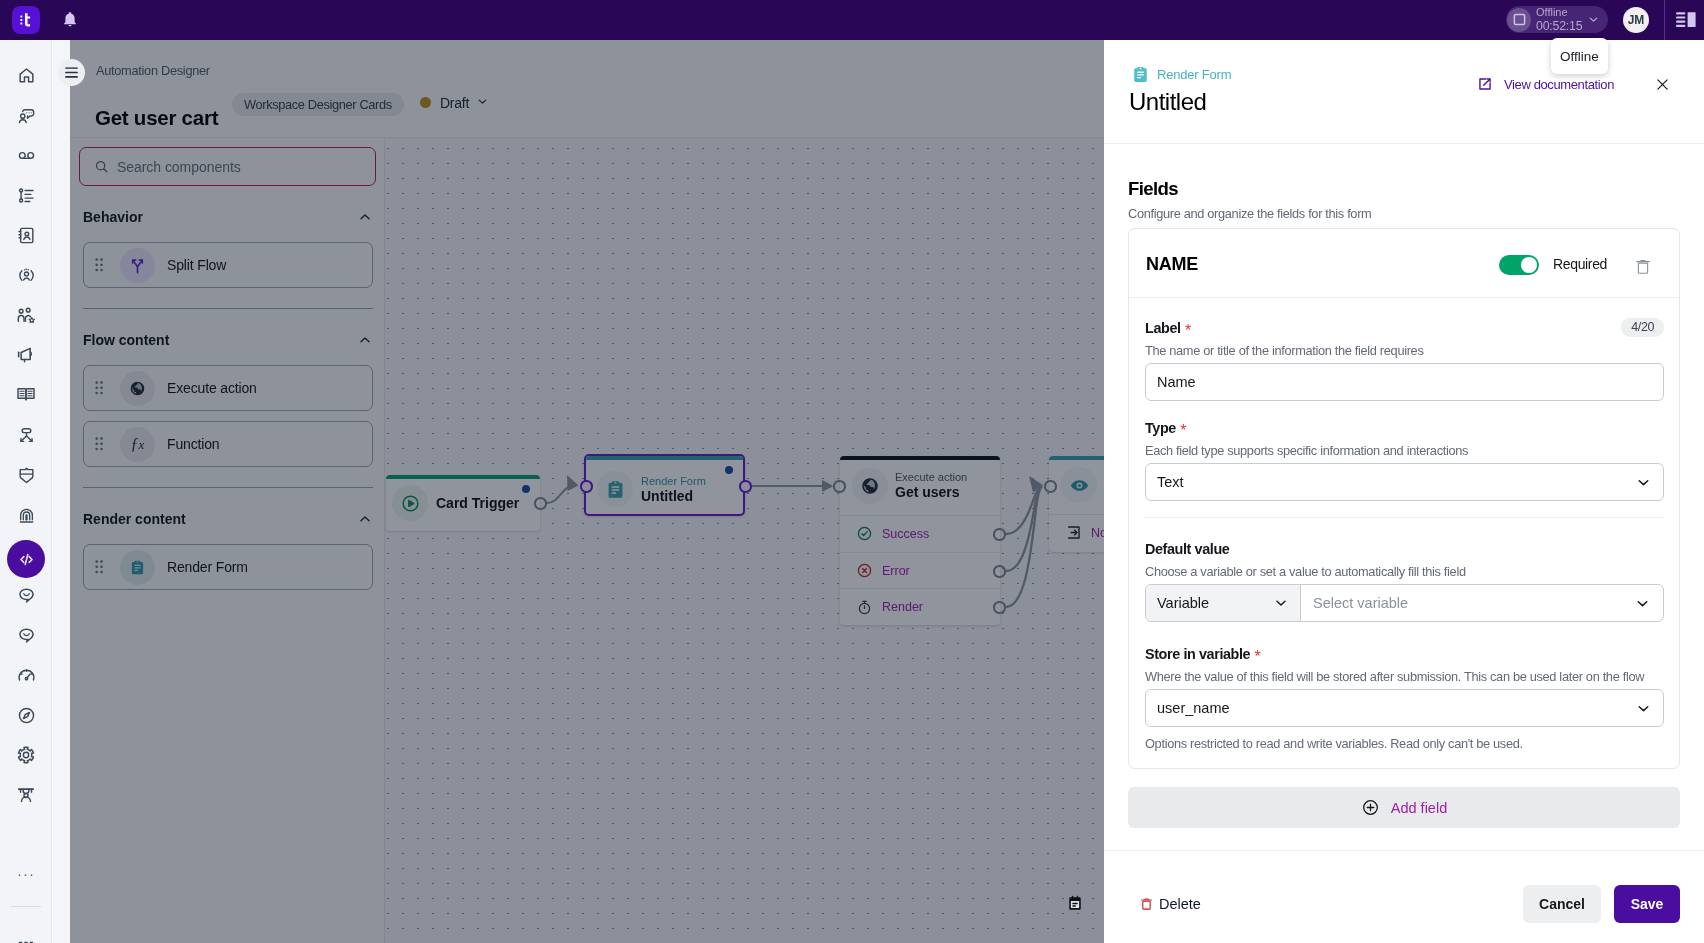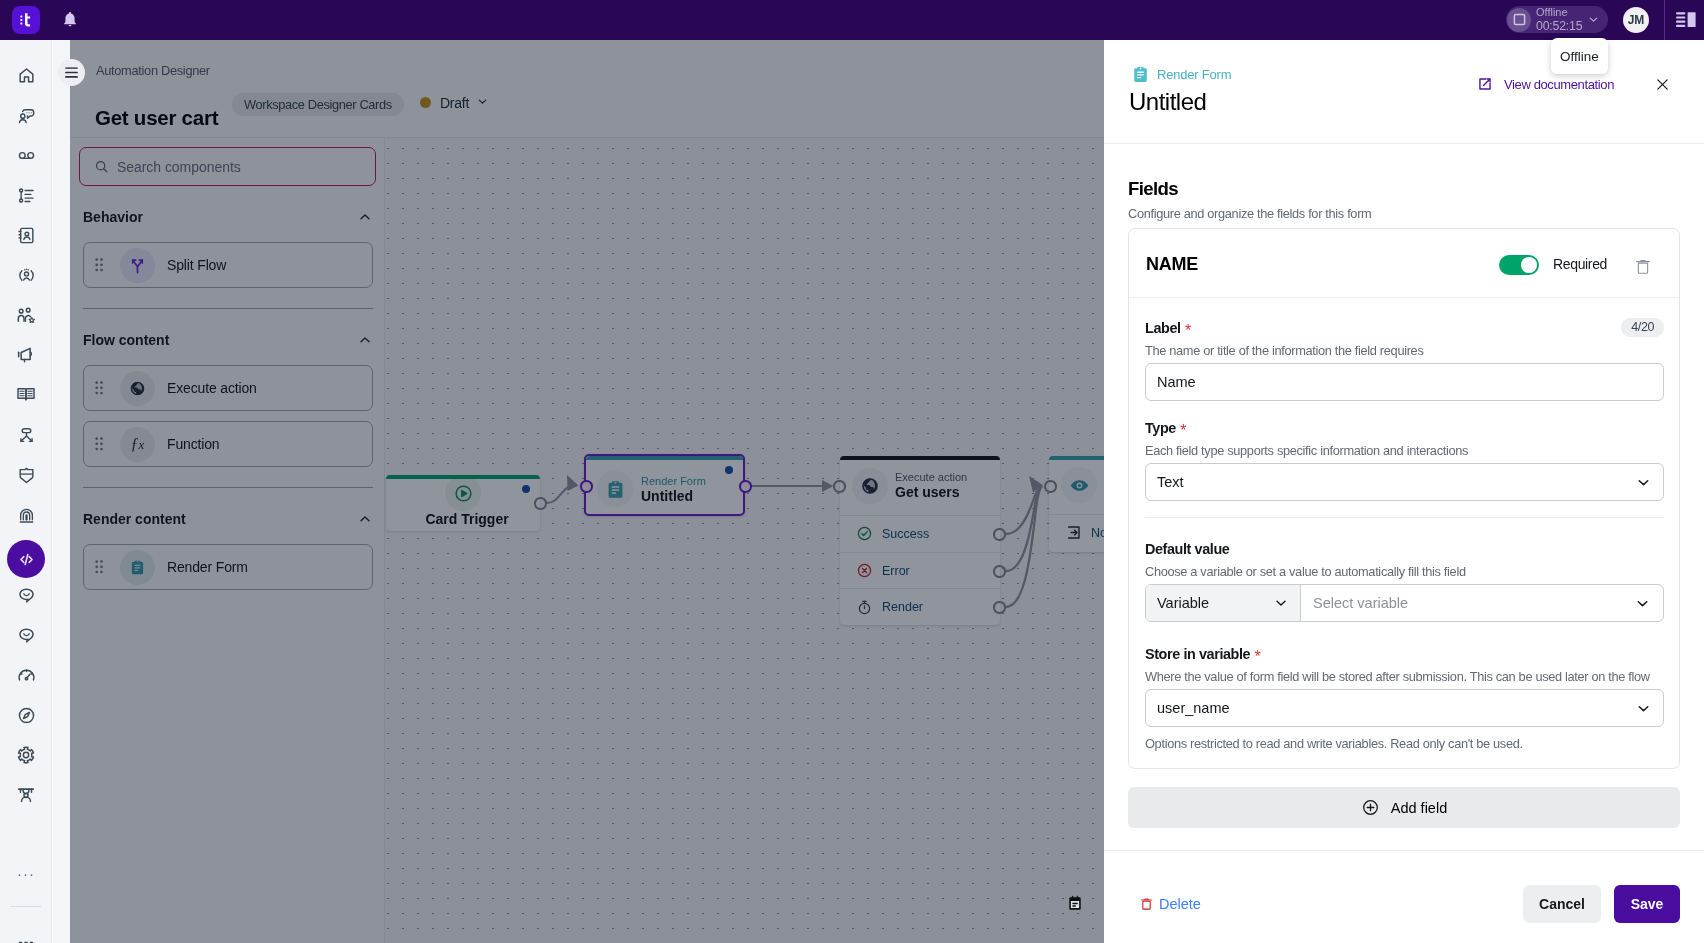--- a/index.html
+++ b/index.html
@@ -87,48 +87,48 @@
   .toggle { position:absolute; left:370px; top:26px; width:40px; height:20px; border-radius:10px; background:#00a368; }
   .toggle i { position:absolute; right:2.3px; top:2.3px; width:15.4px; height:15.4px; border-radius:50%; background:#fff; }
   .fc-top .req { position:absolute; left:424px; top:27px; font-size:14px; letter-spacing:-0.35px; color:#15181c; }
   .fc-body { padding:21px 15px 16px 16px; }
   .lbl { font-size:14.4px; letter-spacing:-0.4px; font-weight:700; color:#15181c; line-height:18px; }
   .lbl .star { color:#e03131; font-weight:400; font-size:16px; line-height:0; position:relative; top:3px; letter-spacing:0; }
   .hint { font-size:12.8px; letter-spacing:-0.33px; color:#636a74; margin-top:5px; line-height:17px; }
   .inp { margin-top:4px; height:38px; border:1px solid #c8ccd2; border-radius:6px; display:flex; align-items:center; padding:0 11px; font-size:14.5px; color:#15181c; }
   .counter { float:right; background:#eceef0; border-radius:9px; font-size:12.5px; color:#3b4450; padding:2px 10px; font-weight:400; line-height:15px; margin-top:-1px; }
   .divline { height:1px; background:#eceef0; margin:16px 0 22px 0; }
-  .addfield { margin-top:18px; height:41px; border-radius:6px; background:#e9eaec; display:flex; align-items:center; justify-content:center; font-size:14.5px; color:#000000; }
+  .addfield { margin-top:18px; height:41px; border-radius:6px; background:#e9eaec; display:flex; align-items:center; justify-content:center; font-size:14.5px; color:#a21caf; }
   .addfield span { margin-left:11px; }
   .rp-foot { flex:0 0 auto; height:93px; border-top:1px solid #eceef0; display:flex; align-items:center; padding:13px 24px 0 37px; }
-  .del { display:flex; align-items:center; color:#3b82f6; font-size:14.5px; }
+  .del { display:flex; align-items:center; color:#0f172a; font-size:14.5px; }
   .del span { margin-left:7px; }
   .btn { height:38px; border-radius:6px; display:flex; align-items:center; justify-content:center; font-size:14px; font-weight:700; }
   .btn-c { background:#eceef0; color:#15181c; width:78px; margin-left:auto; }
   .btn-s { background:#4a0d9f; color:#fff; width:66px; margin-left:13px; }
 
   
   .scrim { position:absolute; left:0; top:0; width:100%; height:100%; background:rgba(14,22,40,0.452); z-index:20; pointer-events:none; }
   .edges { position:absolute; left:0; top:0; }
   .node { position:absolute; background:#fbfbfc; border-radius:4px; box-shadow:0 1px 3px rgba(0,0,0,.16); }
   .n-accent { position:absolute; left:0; top:0; width:100%; height:4px; background:#00a06b; border-radius:4px 4px 0 0; }
   .n-dot { position:absolute; right:10px; top:10px; width:8px; height:8px; border-radius:50%; background:#1449a6; }
   .n-row { display:flex; align-items:center; height:55px; padding:0 14px; }
   .n-ico { width:36px; height:36px; border-radius:50%; display:flex; align-items:center; justify-content:center; flex:0 0 auto; }
   .n-txt { margin-left:8px; }
   .n-kind { font-size:11px; color:#2f8f9b; line-height:14px; white-space:nowrap; }
   .n-title { font-size:14px; font-weight:700; color:#0b0d10; line-height:17px; white-space:nowrap; }
   .n-trigger { left:316px; top:435px; width:154px; height:56px; }
-  .n-trigger .n-row { height:56px; padding:0 6px;flex-direction:column; }
+  .n-trigger .n-row { height:56px; padding:10px 6px; }
   .n-rf { left:514px; top:414px; width:161px; height:62px; border:2px solid #6a17cc; border-radius:5px; background:#fbfbfc; }
   .n-rf .n-row { height:58px; padding:0 11px; margin-top:4px; }
   .n-gu { left:770px; top:416px; width:160px; height:169px; }
   .n-gu .n-row { height:59px; padding:0 12px; }
   .n-gu .n-txt { margin-left:7px; }
-  .n-out { height:36.7px; display:flex; align-items:center; padding:0 16px; border-top:1px solid #e4e6e9; font-size:12.5px; color:#0c4a6e; }
+  .n-out { height:36.7px; display:flex; align-items:center; padding:0 16px; border-top:1px solid #e4e6e9; font-size:12.5px; color:#a21caf; }
   .n-out span { margin-left:9px; }
   .n-rv { left:979px; top:416px; width:150px; height:96px; }
   .n-rv .n-row { height:58px; padding:0 12px; }
   .port { position:absolute; width:12.5px; height:12.5px; border-radius:50%; background:transparent; border:2px solid #7b828c; z-index:8; box-sizing:border-box; }
   .port.psel { border-color:#6a17cc; background:#f3eefd; }
   .canvas-card-icon { position:absolute; left:997px; top:854px; width:16px; height:18px; z-index:22; }
   .fx { font-family:"Liberation Serif", serif; font-style:italic; font-size:16px; color:#212a35; }
   .fx i { font-size:13px; }
   .inp.sel { justify-content:space-between; }
   .inp.dual { padding:0; overflow:hidden; }
@@ -701,21 +701,21 @@
               <span class="ph">Select variable</span>
               <svg viewBox="0 0 24 24" width="17" height="17" fill="none" stroke="#15181c" stroke-width="2.1" stroke-linecap="round" stroke-linejoin="round">
                     <path d="M6 9.5 L12 15 L18 9.5"></path>
                   </svg>
             </div>
           </div>
         </div>
 
         <div class="fgroup" style="margin-top:23px">
           <div class="lbl"><span>Store in variable</span><span class="star">&nbsp;*</span></div>
-          <div class="hint">Where the value of form field will be stored after submission. This can be used later on the flow</div>
+          <div class="hint">Where the value of this field will be stored after submission. This can be used later on the flow</div>
           <div class="inp sel">
             <span>user_name</span>
             <svg viewBox="0 0 24 24" width="17" height="17" fill="none" stroke="#15181c" stroke-width="2.1" stroke-linecap="round" stroke-linejoin="round">
                   <path d="M6 9.5 L12 15 L18 9.5"></path>
                 </svg>
           </div>
           <div class="hint" style="margin-top:8px">Options restricted to read and write variables. Read only can't be used.</div>
         </div>
 
       </div>

